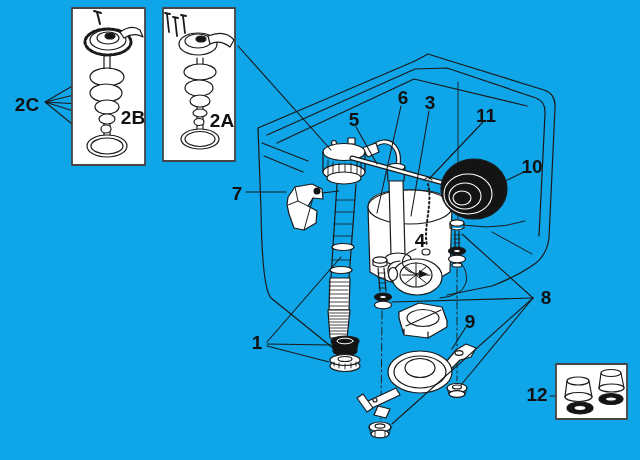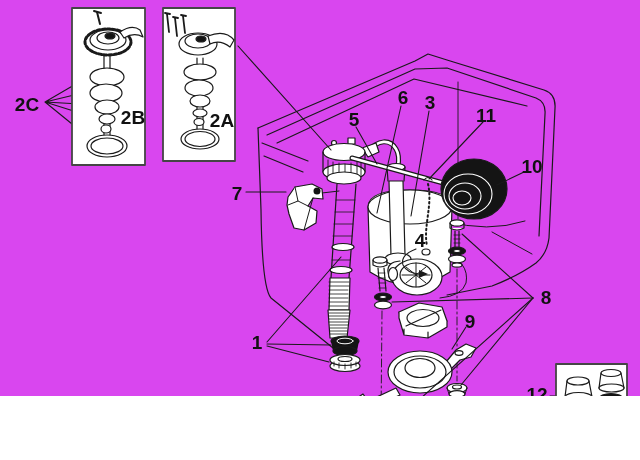--- a/index.html
+++ b/index.html
@@ -1,16 +1,16 @@
 <!DOCTYPE html>
 <html><head>
 <meta charset="utf-8">
 <style>
   html,body{margin:0;padding:0;background:#ffffff;}
-  .stage{position:relative;width:640px;height:396px;background:#d946ef;overflow:hidden;
+  .stage{position:relative;width:640px;height:460px;background:#0ea5e9;overflow:hidden;
          font-family:"Liberation Sans", sans-serif;}
   svg{position:absolute;left:0;top:0;}
   text.lbl{font-family:"Liberation Sans", sans-serif;font-weight:700;font-size:19px;fill:#111;}
 </style>
 </head>
 <body>
 
 <div class="stage">
 <svg width="640" height="460" viewBox="0 0 640 460">
   <g stroke="#1a1a1a" stroke-width="1.2" fill="none" stroke-linecap="round" stroke-linejoin="round">

